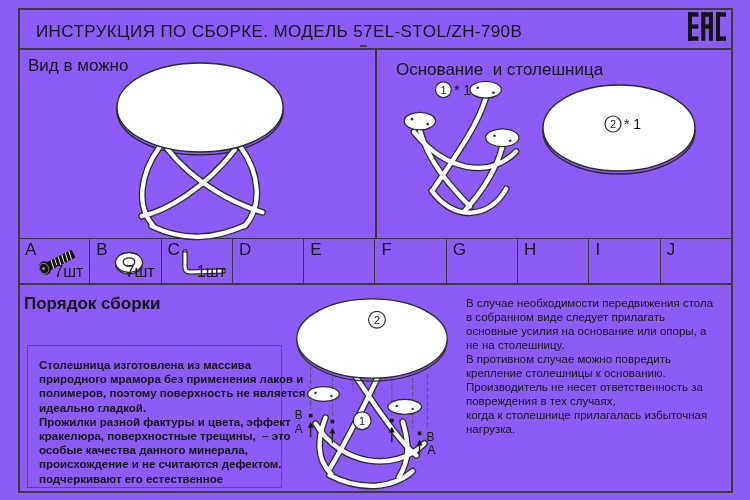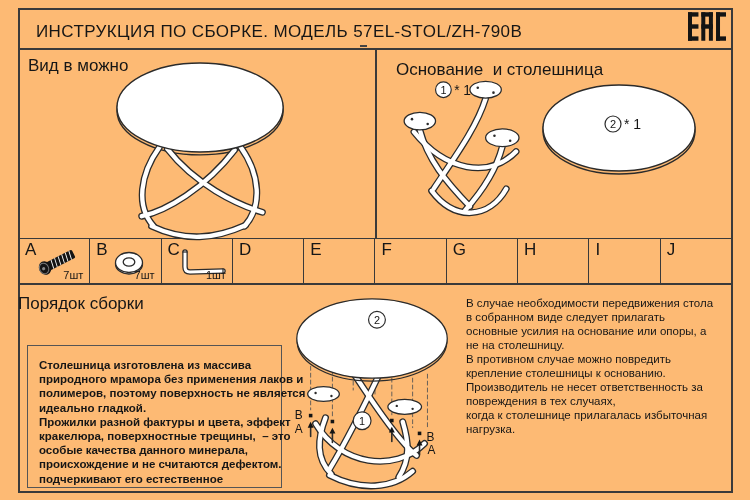--- a/index.html
+++ b/index.html
@@ -1,28 +1,28 @@
 <!DOCTYPE html>
 <html><head>
 <meta charset="utf-8">
 <style>
   html,body{margin:0;padding:0;background:#fff;}
-  .page{position:relative;width:750px;height:500px;background:#fdba74;overflow:hidden;
+  .page{position:relative;width:750px;height:500px;background:#8b5cf6;overflow:hidden;
         font-family:"Liberation Sans", sans-serif;color:#161616;}
   .frame{position:absolute;left:18px;top:8px;width:711px;height:481px;border:2px solid #3a3a3a;}
   .hl{position:absolute;background:#3a3a3a;height:1.5px;}
   .vl{position:absolute;background:#3a3a3a;width:1.5px;}
   .title{position:absolute;font-size:17px;white-space:pre;}
   .header-title{left:36px;top:22px;letter-spacing:.4px;}
   .dash{position:absolute;left:360px;top:45px;width:7px;height:2px;background:#444;}
   .parts-row{position:absolute;left:19px;top:239px;width:712px;height:44px;display:flex;}
   .pcell{position:relative;flex:1 1 0;border-left:1.5px solid #3a3a3a;}
   .pcell:first-child{border-left:none;}
   .pletter{position:absolute;left:6px;top:1px;font-size:17px;}
-  .pqty{position:absolute;right:6px;bottom:2px;font-size:11px;text-align:center;}
+  .pqty{position:absolute;right:6px;bottom:2px;font-size:16px;text-align:center;}
   .picon{position:absolute;left:8px;top:4px;}
   .note{position:absolute;font-size:11.5px;line-height:14px;}
   .note div{white-space:pre;}
   .marble-box{position:absolute;left:27px;top:345px;width:253px;height:141px;border:1.2px solid #555;}
   .marble-text{left:11px;top:12px;position:absolute;font-size:11.5px;line-height:14.2px;font-weight:bold;}
   svg{position:absolute;overflow:visible;}
   text{font-family:"Liberation Sans", sans-serif;fill:#161616;}
 </style>
 </head>
 <body>
@@ -174,21 +174,21 @@
         <span class="pletter">H</span>
       </div>
     <div class="pcell">
         <span class="pletter">I</span>
       </div>
     <div class="pcell">
         <span class="pletter">J</span>
       </div>
   </div>
 
-  <div class="title" style="left:18px;top:294px;">Порядок сборки</div>
+  <div class="title" style="left:24px;top:294px;font-weight:bold;">Порядок сборки</div>
 
   <div class="marble-box">
     <div class="marble-text note">
       <div>Столешница изготовлена из массива</div>
       <div>природного мрамора без применения лаков и</div>
       <div>полимеров, поэтому поверхность не является</div>
       <div>идеально гладкой.</div>
       <div>Прожилки разной фактуры и цвета, эффект</div>
       <div>кракелюра, поверхностные трещины,  – это</div>
       <div>особые качества данного минерала,</div>

